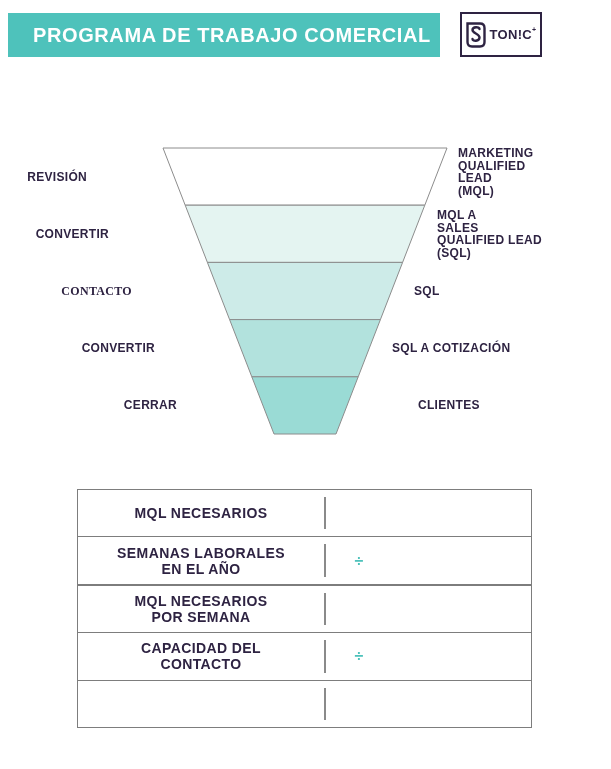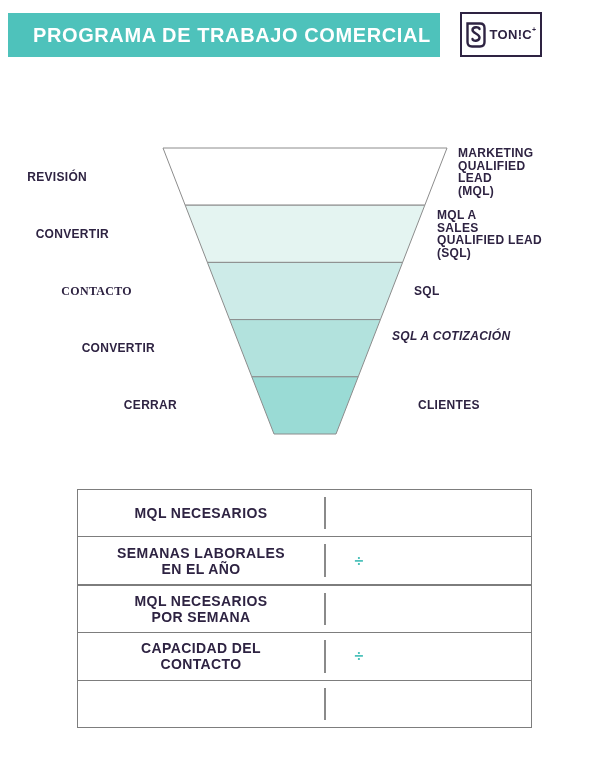--- a/index.html
+++ b/index.html
@@ -97,21 +97,21 @@
   <div class="f-label f-left" style="right:393px;top:348px;">CONVERTIR</div>
   <div class="f-label f-left" style="right:371px;top:405px;padding-left:19px;">CERRAR</div>
 
   <div class="f-label f-right" style="left:458px;top:172px;">MARKETING
 QUALIFIED LEAD
 (MQL)</div>
   <div class="f-label f-right" style="left:437px;top:234px;">MQL A
 SALES QUALIFIED LEAD
 (SQL)</div>
   <div class="f-label f-right" style="left:414px;top:291px;">SQL</div>
-  <div class="f-label f-right" style="left:392px;top:336px;font-style:italic;">SQL A COTIZACIÓN</div>
+  <div class="f-label f-right" style="left:392px;top:348px;">SQL A COTIZACIÓN</div>
   <div class="f-label f-right" style="left:372px;top:405px;margin-left:46px;">CLIENTES</div>
 
   <div class="wtable">
     <div class="t-row">
       <div class="t-label">MQL NECESARIOS</div>
       <div class="t-divider"></div>
       <div class="t-op"></div>
     </div>
     <div class="t-row">
       <div class="t-label">SEMANAS LABORALES

